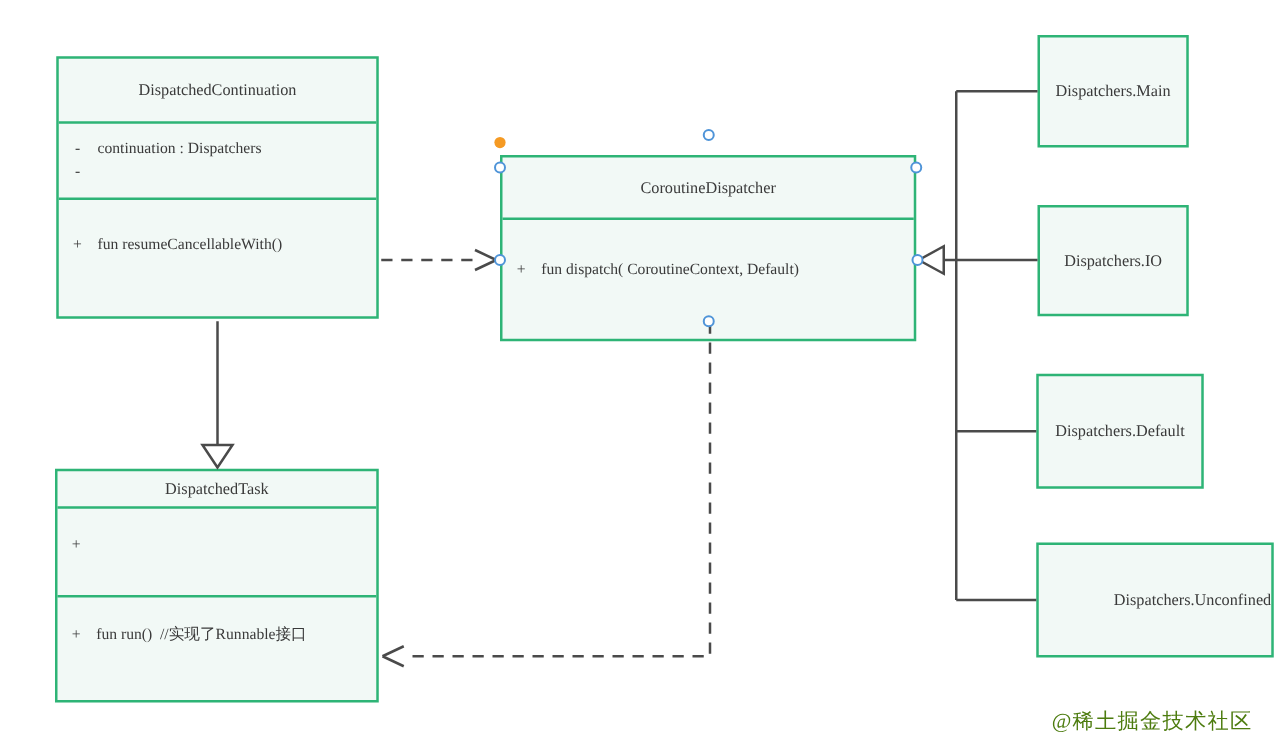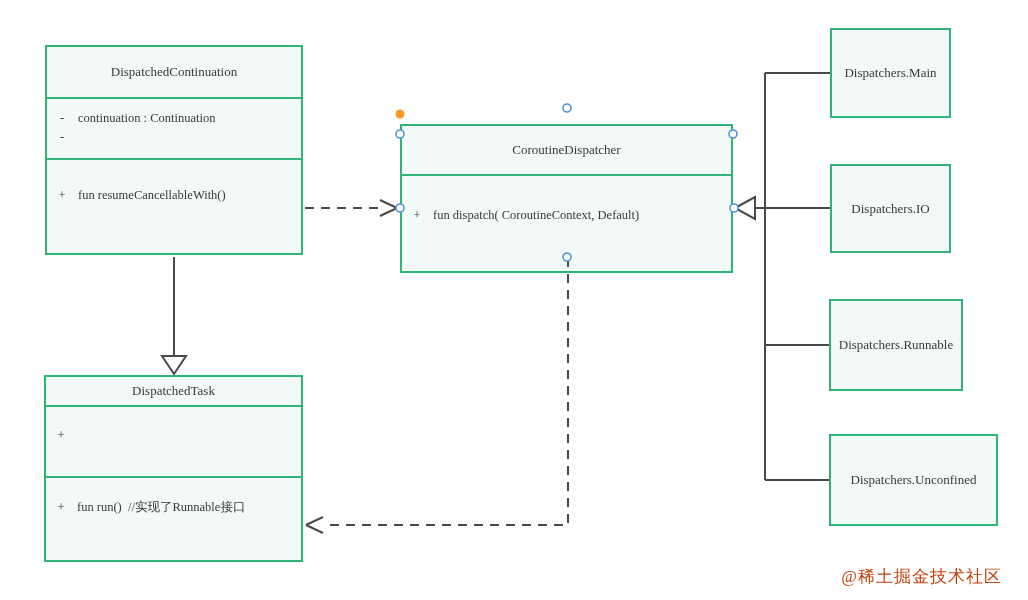--- a/index.html
+++ b/index.html
@@ -34,24 +34,24 @@
   #box-cd{left:400px;top:124px;width:333px;height:149px;}
   #box-cd header{height:50px;}
   #box-cd .methods{padding-top:30px;}
   #box-dt{left:44px;top:375px;width:259px;height:187px;}
   #box-dt header{height:30px;}
   #box-dt .attrs{height:71px;padding-top:19px;}
   #box-dt .methods{padding-top:20px;}
   #box-main{left:830px;top:28px;width:121px;height:90px;}
   #box-io{left:830px;top:164px;width:121px;height:89px;}
   #box-default{left:829px;top:299px;width:134px;height:92px;}
-  #box-unconfined{left:829px;top:434px;width:169px;height:92px;}
+  #box-unconfined{left:829px;top:434px;width:190px;height:92px;justify-content:flex-end;}
   .watermark{
     position:absolute;right:26px;bottom:12px;z-index:2;
-    font-size:17px;color:#c2410c;letter-spacing:1px;
+    font-size:17px;color:#4d7c0f;letter-spacing:1px;
   }
 </style>
 </head>
 <body>
 
 <div class="canvas">
 
   <svg class="connectors" width="1028" height="600" viewBox="0 0 1028 600">
     <g stroke="#4a4a4a" stroke-width="2" fill="none" stroke-linecap="butt">
 
@@ -89,21 +89,21 @@
       <circle cx="734" cy="208" r="4"></circle>
       <circle cx="400" cy="114" r="4.5" fill="#f59a23" stroke="none"></circle>
     </g>
   </svg>
 
   <section class="uml-class" id="box-dc">
     <header>DispatchedContinuation</header>
     <div class="sec attrs">
       <div class="member">
         <span class="vis">-</span>
-        <span class="txt">continuation : Continuation</span>
+        <span class="txt">continuation : Dispatchers</span>
       </div>
       <div class="member">
         <span class="vis">-</span>
       </div>
     </div>
     <div class="sec methods">
       <div class="member">
         <span class="vis">+</span>
         <span class="txt">fun resumeCancellableWith()</span>
       </div>
@@ -135,20 +135,20 @@
     </div>
   </section>
 
   <div class="uml-simple" id="box-io">
     <span>Dispatchers.IO</span>
   </div>
   <div class="uml-simple" id="box-main">
     <span>Dispatchers.Main</span>
   </div>
   <div class="uml-simple" id="box-default">
-    <span>Dispatchers.Runnable</span>
+    <span>Dispatchers.Default</span>
   </div>
   <div class="uml-simple" id="box-unconfined">
     <span>Dispatchers.Unconfined</span>
   </div>
 
   <div class="watermark">@稀土掘金技术社区</div>
 </div>
 
 </body></html>

